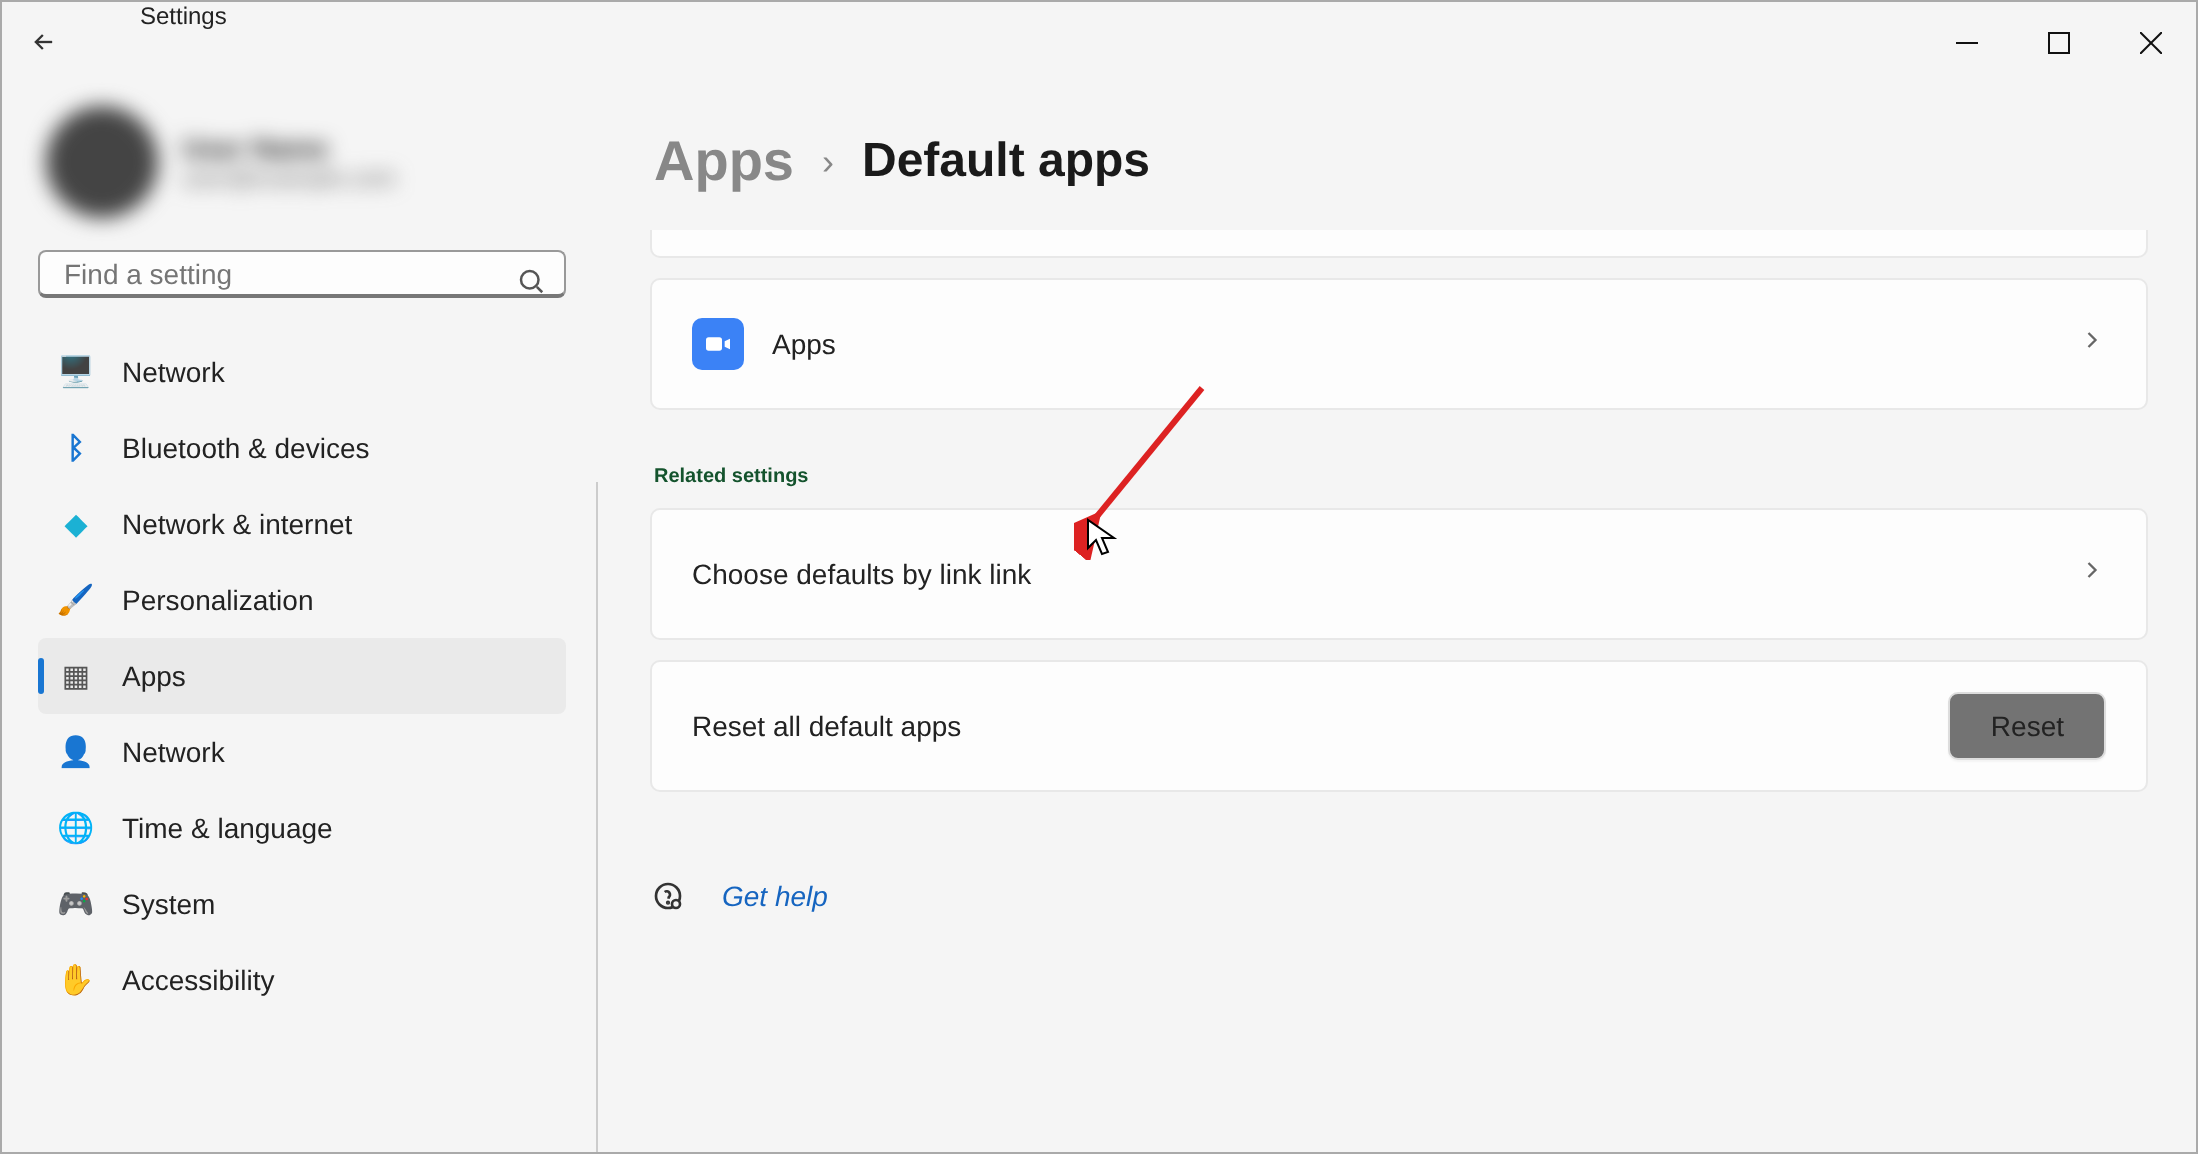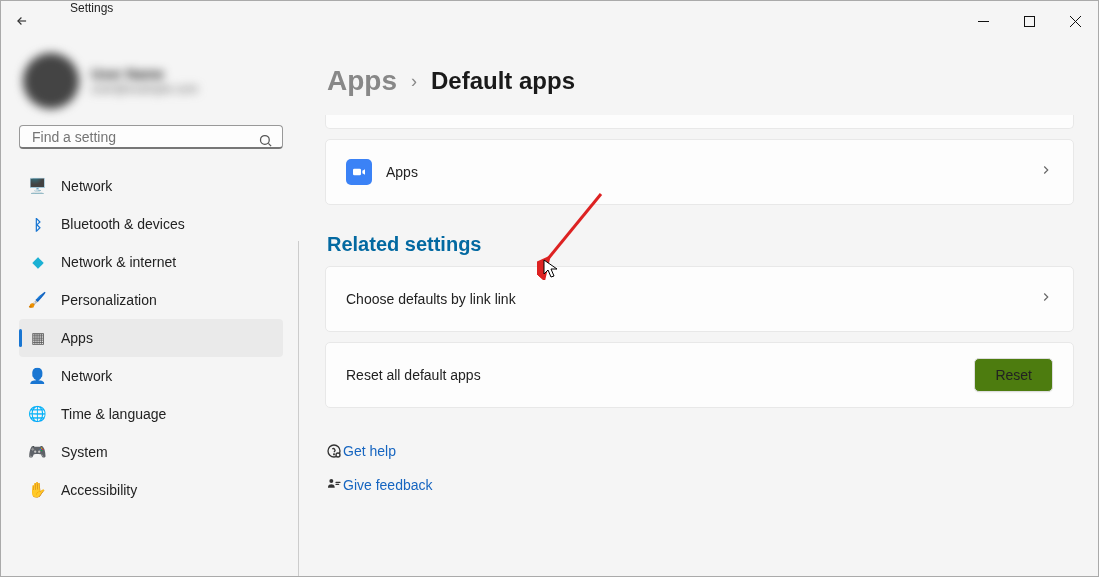--- a/index.html
+++ b/index.html
@@ -39,26 +39,26 @@
   .bc-sep { font-size:18px; color:#888; }
   .bc-current { font-size:24px; font-weight:600; color:#1a1a1a; }
 
   .card { background:#fdfdfd; border:1px solid #e8e8e8; border-radius:5px; margin-bottom:10px; display:flex; align-items:center; padding:0 20px; cursor:pointer; }
   .card.tall { height:66px; }
   .card.stub { height:14px; border-top:none; border-radius:0 0 5px 5px; }
   .card .cicon { width:26px; height:26px; border-radius:5px; background:#3b82f6; display:flex; align-items:center; justify-content:center; margin-right:14px; }
   .card .clabel { font-size:14px; color:#222; flex:1; }
   .card .chev { color:#666; }
 
-  .sectionhdr { font-size:20px; font-weight:600; color:#0369a1; padding:18px 0 10px 2px; }
-
-  .reset-btn { background:#4d7c0f; border:1px solid #ddd; border-radius:5px; padding:8px 20px; font-size:14px; color:#222; cursor:pointer; box-shadow:0 1px 1px rgba(0,0,0,.04); }
+  .sectionhdr { font-size:10px; font-weight:600; color:#14532d; padding:18px 0 10px 2px; }
+
+  .reset-btn { background:#737373; border:1px solid #ddd; border-radius:5px; padding:8px 20px; font-size:14px; color:#222; cursor:pointer; box-shadow:0 1px 1px rgba(0,0,0,.04); }
 
   .links { padding-top:16px; }
-  .linkrow { display:flex; align-items:center; height:34px; }
+  .linkrow { display:flex; align-items:flex-end; gap:18px; height:34px;font-style:italic; }
   .linkrow .licon { width:18px; color:#333; display:flex; justify-content:center; }
   .linkrow a { color:#1665c0; font-size:14px; text-decoration:none; cursor:pointer; }
 
   
   .arrow { position:absolute; left:536px; top:189px; pointer-events:none; }
   .cursor { position:absolute; left:542px; top:258px; pointer-events:none; }
 </style>
 </head>
 <body>
 
@@ -199,30 +199,20 @@
         <span class="licon">
           <svg width="16" height="16" viewBox="0 0 24 24" fill="none" stroke="currentColor" stroke-width="2">
               <circle cx="12" cy="12" r="9"></circle>
               <circle cx="18" cy="18" r="3" fill="#f5f5f5"></circle>
               <path d="M9.5 9a2.5 2.5 0 1 1 3 4v1"></path>
               <circle cx="12" cy="17" r=".6" fill="currentColor"></circle>
             </svg>
         </span>
         <a>Get help</a>
       </div>
-      <div class="linkrow">
-        <span class="licon">
-          <svg width="16" height="16" viewBox="0 0 24 24" fill="currentColor">
-              <circle cx="8" cy="6" r="3"></circle>
-              <path d="M3 15c0-3 3-4 5-4s5 1 5 4v1H3z"></path>
-              <path d="M15 8h6M15 11h4" stroke="currentColor" stroke-width="2" stroke-linecap="round"></path>
-            </svg>
-        </span>
-        <a>Give feedback</a>
-      </div>
     </div>
 
   </main>
 </div>
 
 <svg class="arrow" width="80" height="90">
   <defs>
       <marker id="ah" markerWidth="8" markerHeight="8" refX="2" refY="4" orient="auto">
         <path d="M8 0L0 4l8 4z" fill="#d22"></path>
       </marker>

